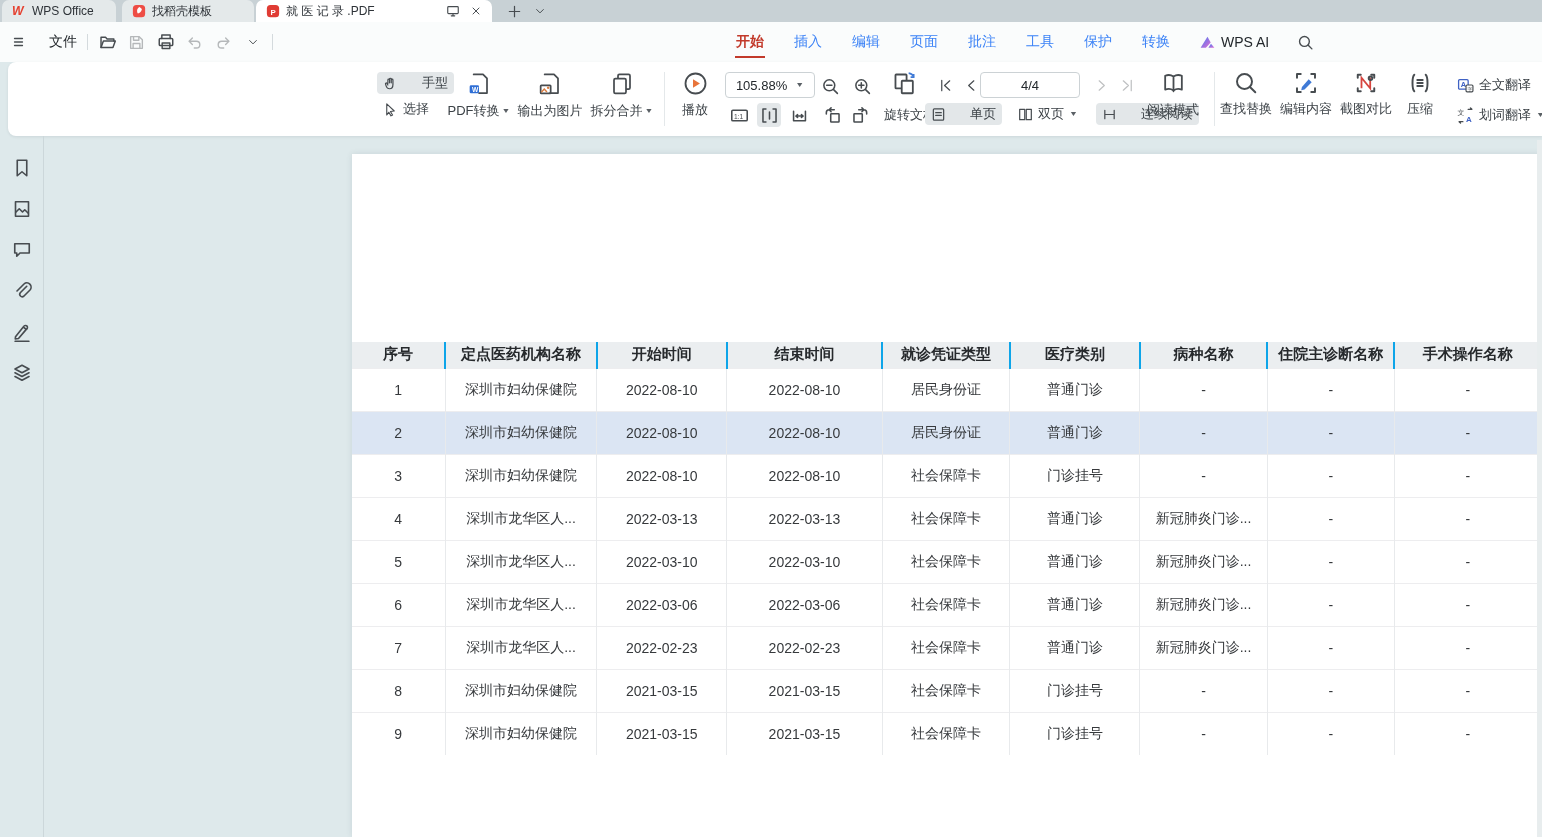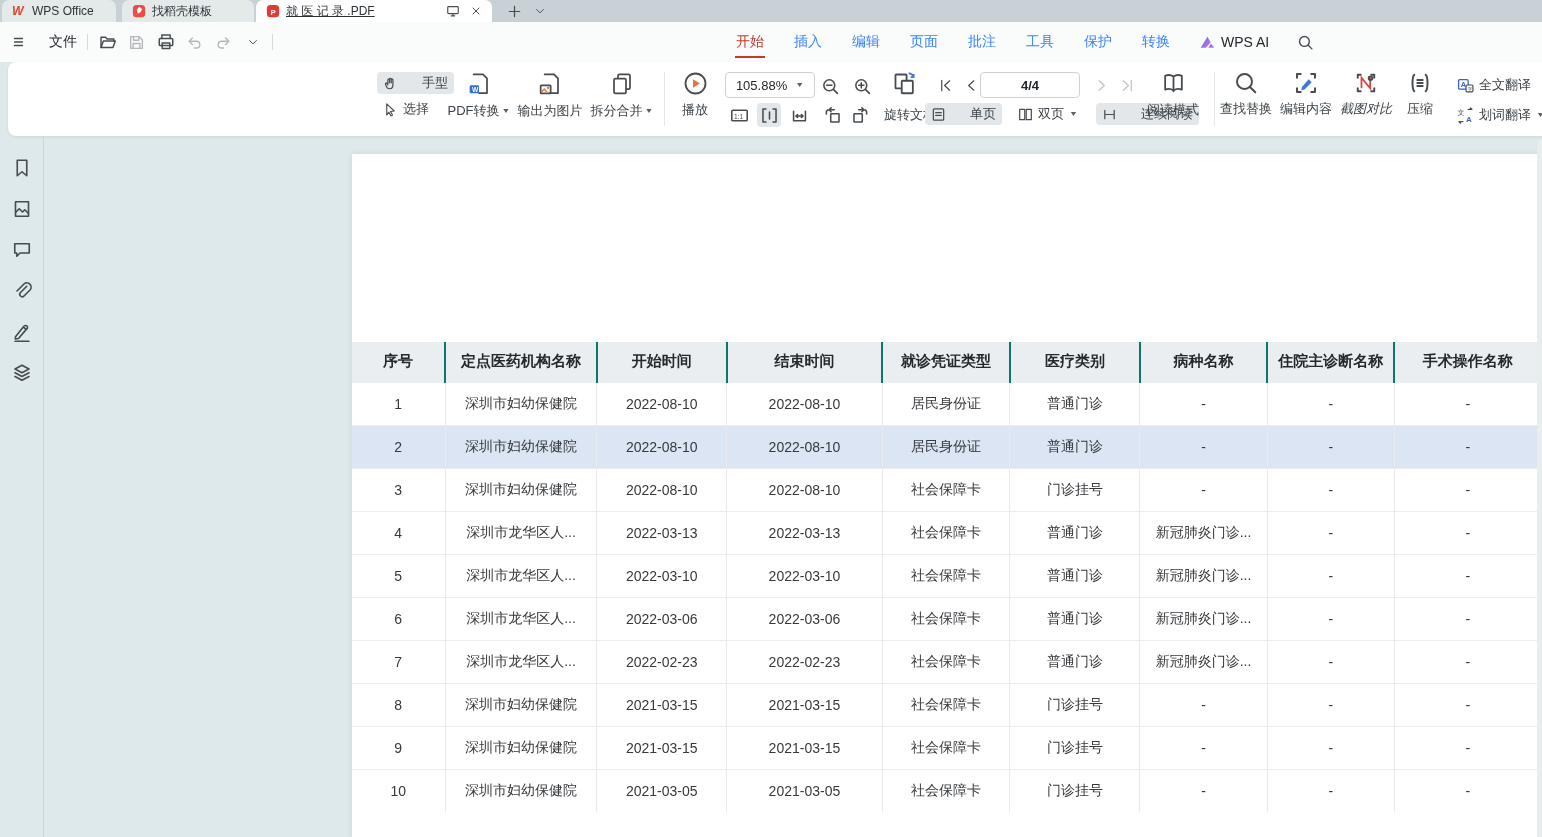--- a/index.html
+++ b/index.html
@@ -29,21 +29,21 @@
   .menu-file { display:flex; align-items:center; gap:21px; font-size:14px;
                color:#23282c; cursor:pointer; }
   .qbar-icon { width:19px; height:19px; display:flex; align-items:center;
                justify-content:center; cursor:pointer; }
   .qbar-icon.dim { opacity:.38; }
   .vdiv { width:1px; height:16px; background:#d4dadd; }
   .menu-right { position:absolute; left:735px; top:0; height:100%; display:flex;
                 align-items:center; gap:28px; }
   .menu-item { font-size:14px; color:#3b82f6; cursor:pointer; position:relative;
                padding:4px 1px; }
-  .menu-item.active { color:var(--accent-red,#c23a2b); font-weight:normal; }
+  .menu-item.active { color:var(--accent-red,#c23a2b); font-weight:bold; }
   .menu-item.active::after { content:""; position:absolute; left:0; right:0;
                bottom:-3px; height:2px; background:var(--accent-red,#c23a2b); }
   .wpsai { display:flex; align-items:center; gap:5px; font-size:14px; color:#23282c;
            cursor:pointer; }
 
   
   .toolbar { position:absolute; left:8px; top:62px; width:1534px; height:74px;
              background:#ffffff; border-radius:8px 0 0 8px;
              box-shadow:0 1px 3px rgba(40,60,70,.10); }
   .tb-abs { position:absolute; display:flex; align-items:center; }
@@ -55,43 +55,43 @@
   .bigbtn .blabel { font-size:13px; color:#3c4247; display:flex; align-items:center;
             gap:2px; white-space:nowrap; }
   .tb-divider { position:absolute; top:10px; width:1px; height:54px; background:#e4e8ea; }
   .zoombox { position:absolute; left:717px; top:10px; width:90px; height:26px;
              border:1px solid #ccd2d5; border-radius:4px; display:flex;
              align-items:center; justify-content:center; gap:8px; font-size:13px;
              color:#23282c; cursor:pointer; }
   .pagebox { position:absolute; left:972px; top:10px; width:100px; height:26px;
              border:1px solid #ccd2d5; border-radius:4px; display:flex;
              align-items:center; justify-content:center; font-size:13px;
-             color:#23282c;font-weight:bold; }
+             color:#23282c; }
   .smicon { width:24px; height:24px; display:flex; align-items:center;
             justify-content:center; border-radius:4px; cursor:pointer; }
   .smicon.on { background:var(--bg-active,#e3e7e9); }
   .navbtn { width:22px; height:22px; display:flex; align-items:center;
             justify-content:center; cursor:pointer; }
   .navbtn.dim { opacity:.35; }
   .caret { font-size:9px; color:#5a6065; transform:scaleY(.8); }
 
   
   .sidebar { position:absolute; left:0; top:136px; width:44px; bottom:0;
              border-right:1px solid #ccd7da; display:flex; flex-direction:column;
              align-items:center; padding-top:22px; gap:21px; }
   .side-icon { width:20px; height:20px; cursor:pointer; }
 
   .page { position:absolute; left:352px; top:154px; width:1190px; height:683px;
           background:#ffffff; box-shadow:0 0 6px rgba(50,70,80,.12); }
 
   
   .rtable { position:absolute; left:0; top:188px; border-collapse:collapse;
             table-layout:fixed; }
-  .rtable th { height:40px; background:var(--bg-table-header,#ebeef0);
-               border-left:2px solid #ffffff; border-right:2px solid #0f766e;
+  .rtable th { height:26px; background:var(--bg-table-header,#ebeef0);
+               border-left:2px solid #ffffff; border-right:2px solid #0ea5e9;
                font-size:15px; font-weight:bold; color:#26292c; text-align:center; }
   .rtable td { height:43px; text-align:center; font-size:14px; color:#36393c;
                border-top:1px solid #ededef; border-left:1px solid #e8eaec;
                background:#ffffff; white-space:nowrap; overflow:hidden; }
   .rtable td:first-child, .rtable th:first-child { border-left:none; }
   .rtable tr.hl td { background:var(--bg-row-highlight,#dbe5f3); }
   .vscroll { position:absolute; right:0; top:140px; bottom:0; width:5px;
              background:#e8edee; }
 
   svg { display:block; }
@@ -115,21 +115,21 @@
         <rect x="1" y="1" width="14" height="14" rx="4" fill="#ee4d45"></rect>
         <path d="M8.6 3.4 c-2.8 1.2-3.6 5-1.9 7.4 2.2-.3 4.3-2.2 4.6-5.1 z" fill="#ffffff"></path>
       </svg>
       <span class="tab-title">找稻壳模板</span>
     </div>
     <div class="tab active" style="left:256px; width:236px;">
       <svg class="ticon" viewBox="0 0 16 16">
         <rect x="1" y="1" width="14" height="14" rx="4" fill="#e03c34"></rect>
         <text x="5" y="12" font-size="9" font-weight="bold" fill="#ffffff">P</text>
       </svg>
-      <span class="tab-title" style="flex:1;text-decoration:underline;">就 医 记 录 .PDF</span>
+      <span class="tab-title" style="flex:1;">就 医 记 录 .PDF</span>
       <span class="tab-sys">
         <svg width="14" height="14" viewBox="0 0 16 16">
           <rect class="st" x="2" y="3" width="12" height="8" rx="1"></rect>
           <path class="st" d="M6 13.5 h4 M8 11 v2.5"></path>
         </svg>
         <svg width="12" height="12" viewBox="0 0 16 16">
           <path class="st" d="M4 4 L12 12 M12 4 L4 12"></path>
         </svg>
       </span>
     </div>
@@ -408,21 +408,21 @@
       </svg>
       <span class="blabel">查找替换</span>
     </div>
     <div class="bigbtn" style="left:1262px; top:9px; width:72px;font-family:Liberation Mono, monospace;">
       <svg width="24" height="24" viewBox="0 0 16 16">
         <path class="st" d="M2 4.5 V2 h2.5 M11.5 2 H14 v2.5 M14 11.5 V14 h-2.5 M4.5 14 H2 v-2.5"></path>
         <path d="M5.3 10.6 4.8 12.8 7 12.3 11.8 7.5 9.8 5.5 z" fill="#3f7ad6"></path>
       </svg>
       <span class="blabel">编辑内容</span>
     </div>
-    <div class="bigbtn" style="left:1322px; top:9px; width:72px;font-style:italic;">
+    <div class="bigbtn" style="left:1322px; top:9px; width:72px;">
       <svg width="24" height="24" viewBox="0 0 16 16">
         <path class="st" d="M4.5 2.5 H2.5 v2 M11.5 2.5 h2 v2 M13.5 11.5 v2 h-2 M2.5 11.5 v2 h2"></path>
         <path d="M5 11.5 V4.5 L10.8 11.5 V4.5" fill="none" stroke="#d6453f" stroke-width="1.2"></path>
         <circle class="st" cx="11" cy="4.8" r="1.2"></circle>
       </svg>
       <span class="blabel">截图对比</span>
     </div>
     <div class="bigbtn" style="left:1386px; top:9px; width:52px;">
       <svg width="24" height="24" viewBox="0 0 16 16">
         <path class="st" d="M4.2 2.5 C2.6 4 2.6 12 4.2 13.5 M11.8 2.5 c1.6 1.5 1.6 9.5 0 11 M6.2 6 h3.6 M6.2 8 h3.6 M6.2 10 h3.6"></path>
@@ -596,31 +596,20 @@
             <td>9</td>
             <td>深圳市妇幼保健院</td>
             <td>2021-03-15</td>
             <td>2021-03-15</td>
             <td>社会保障卡</td>
             <td>门诊挂号</td>
             <td>-</td>
             <td>-</td>
             <td>-</td>
           </tr>
-          <tr>
-            <td>10</td>
-            <td>深圳市妇幼保健院</td>
-            <td>2021-03-05</td>
-            <td>2021-03-05</td>
-            <td>社会保障卡</td>
-            <td>门诊挂号</td>
-            <td>-</td>
-            <td>-</td>
-            <td>-</td>
-          </tr>
         </tbody>
       </table>
 
   </div>
 
   <div class="vscroll"></div>
 
 </div>
 
 </body></html>

